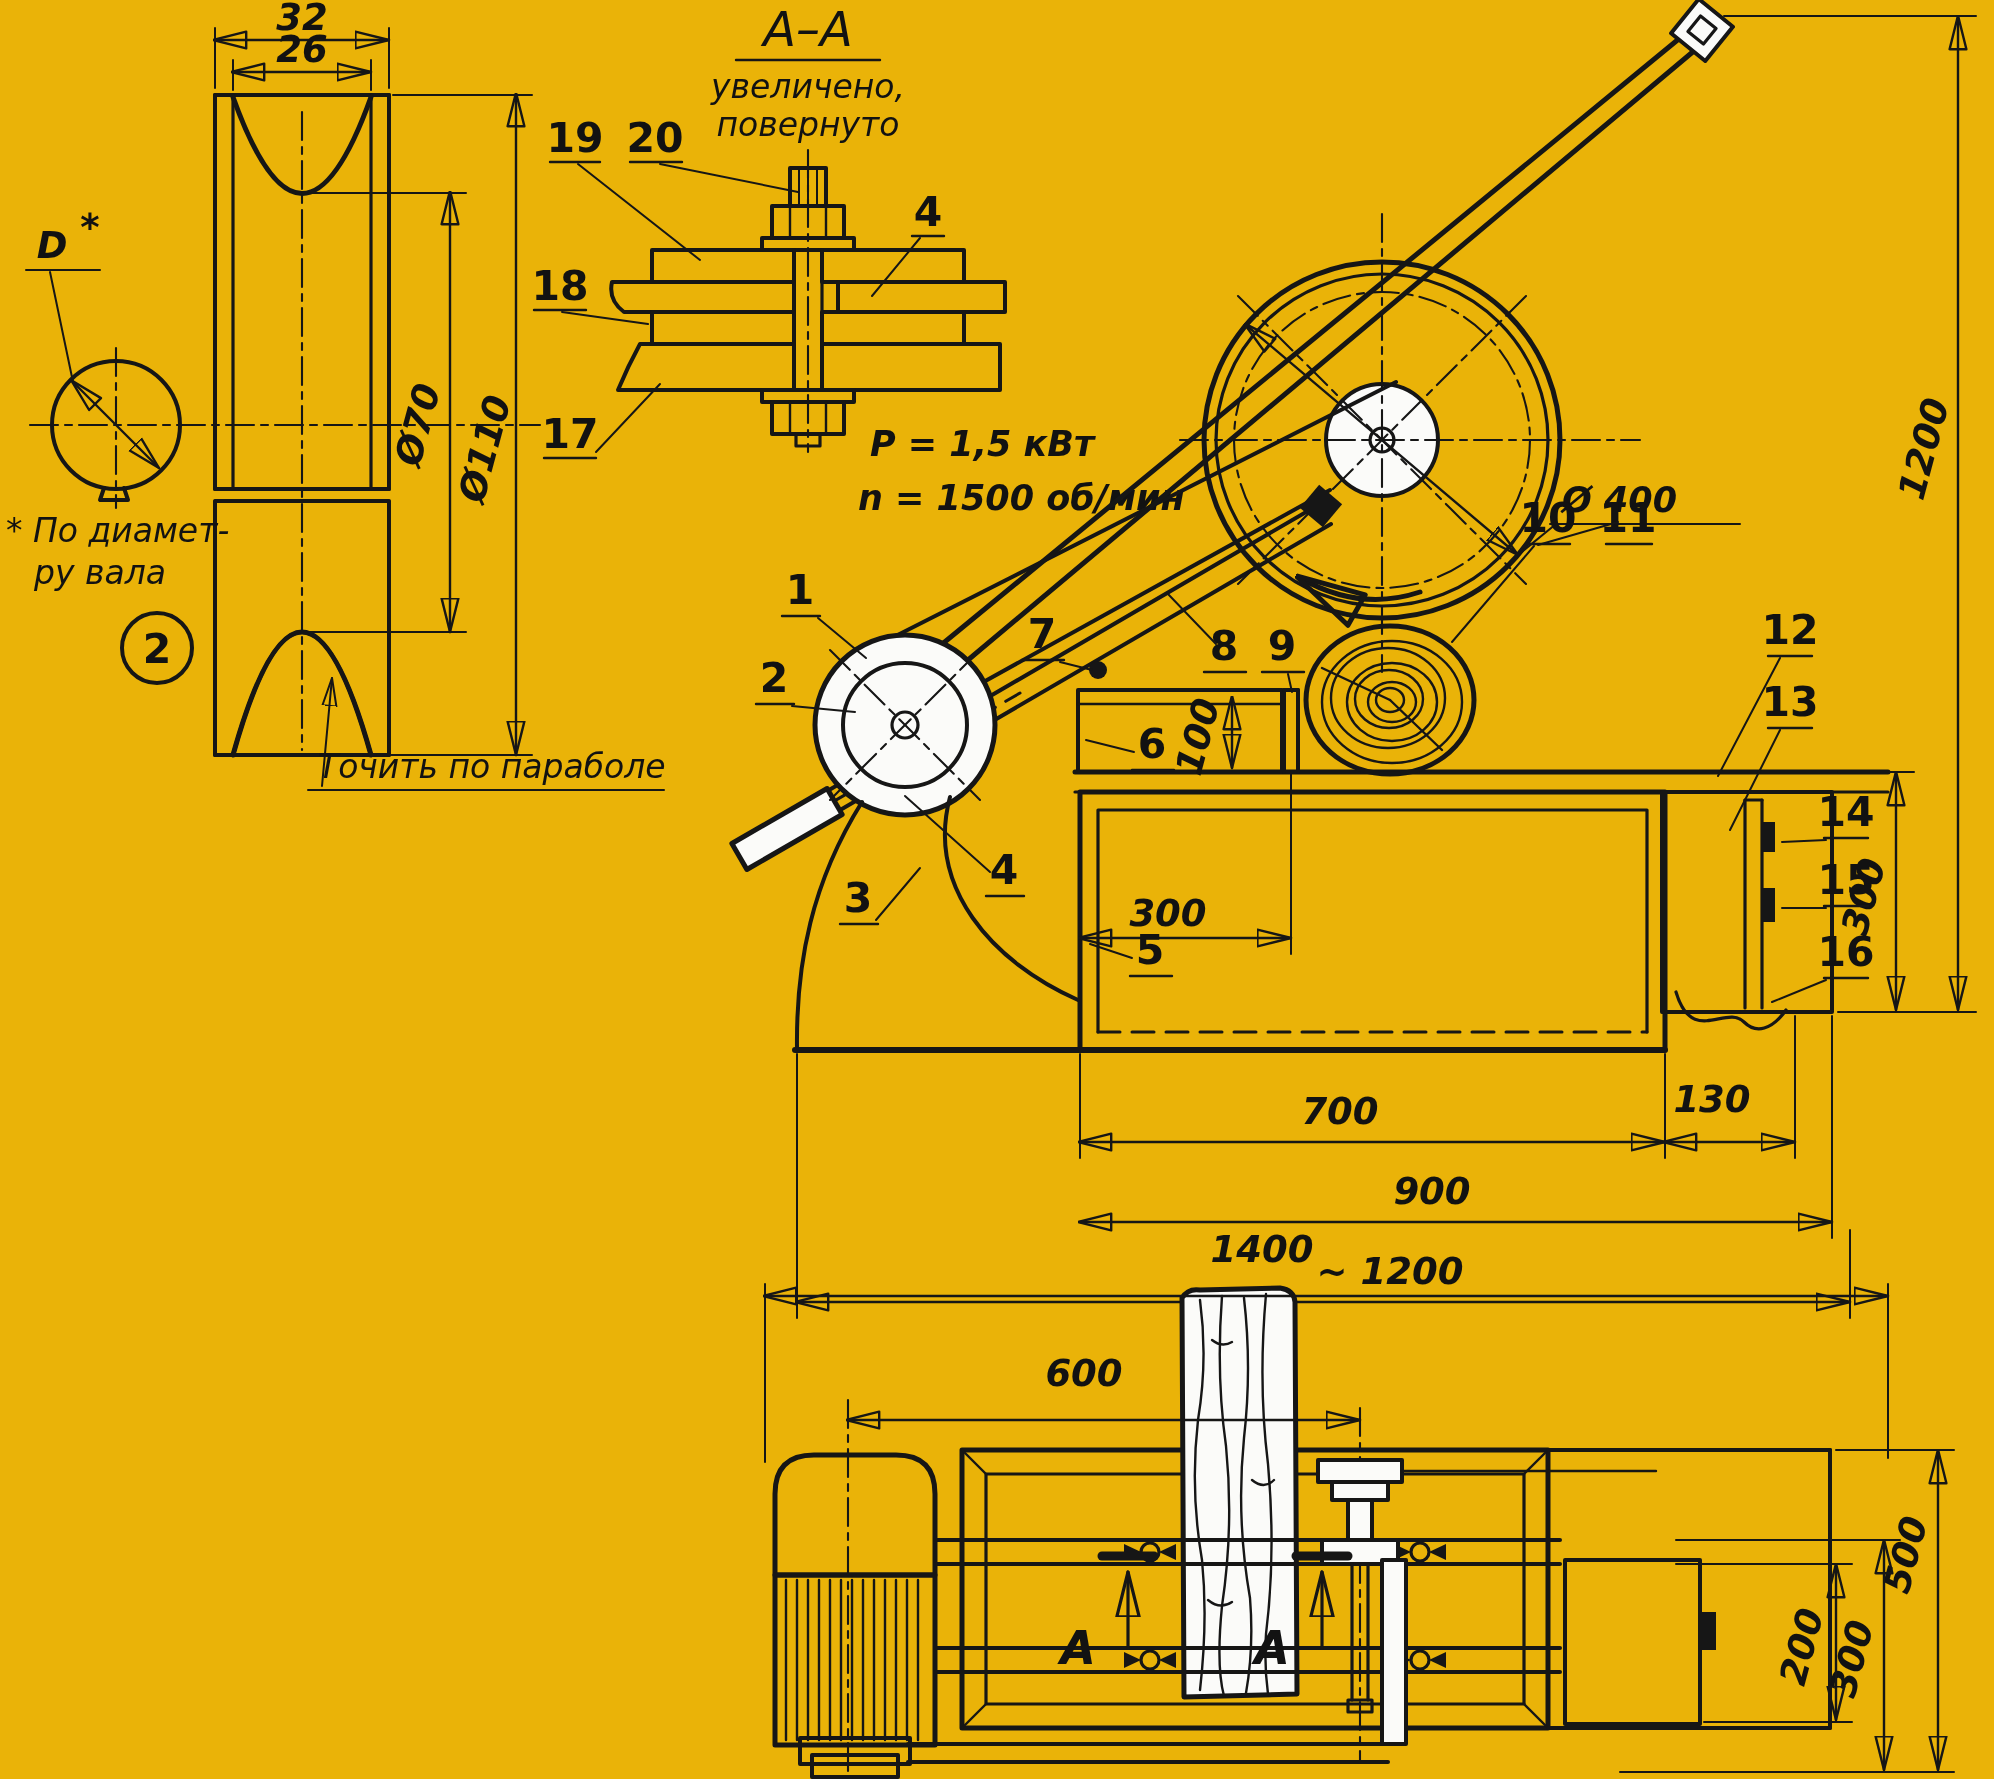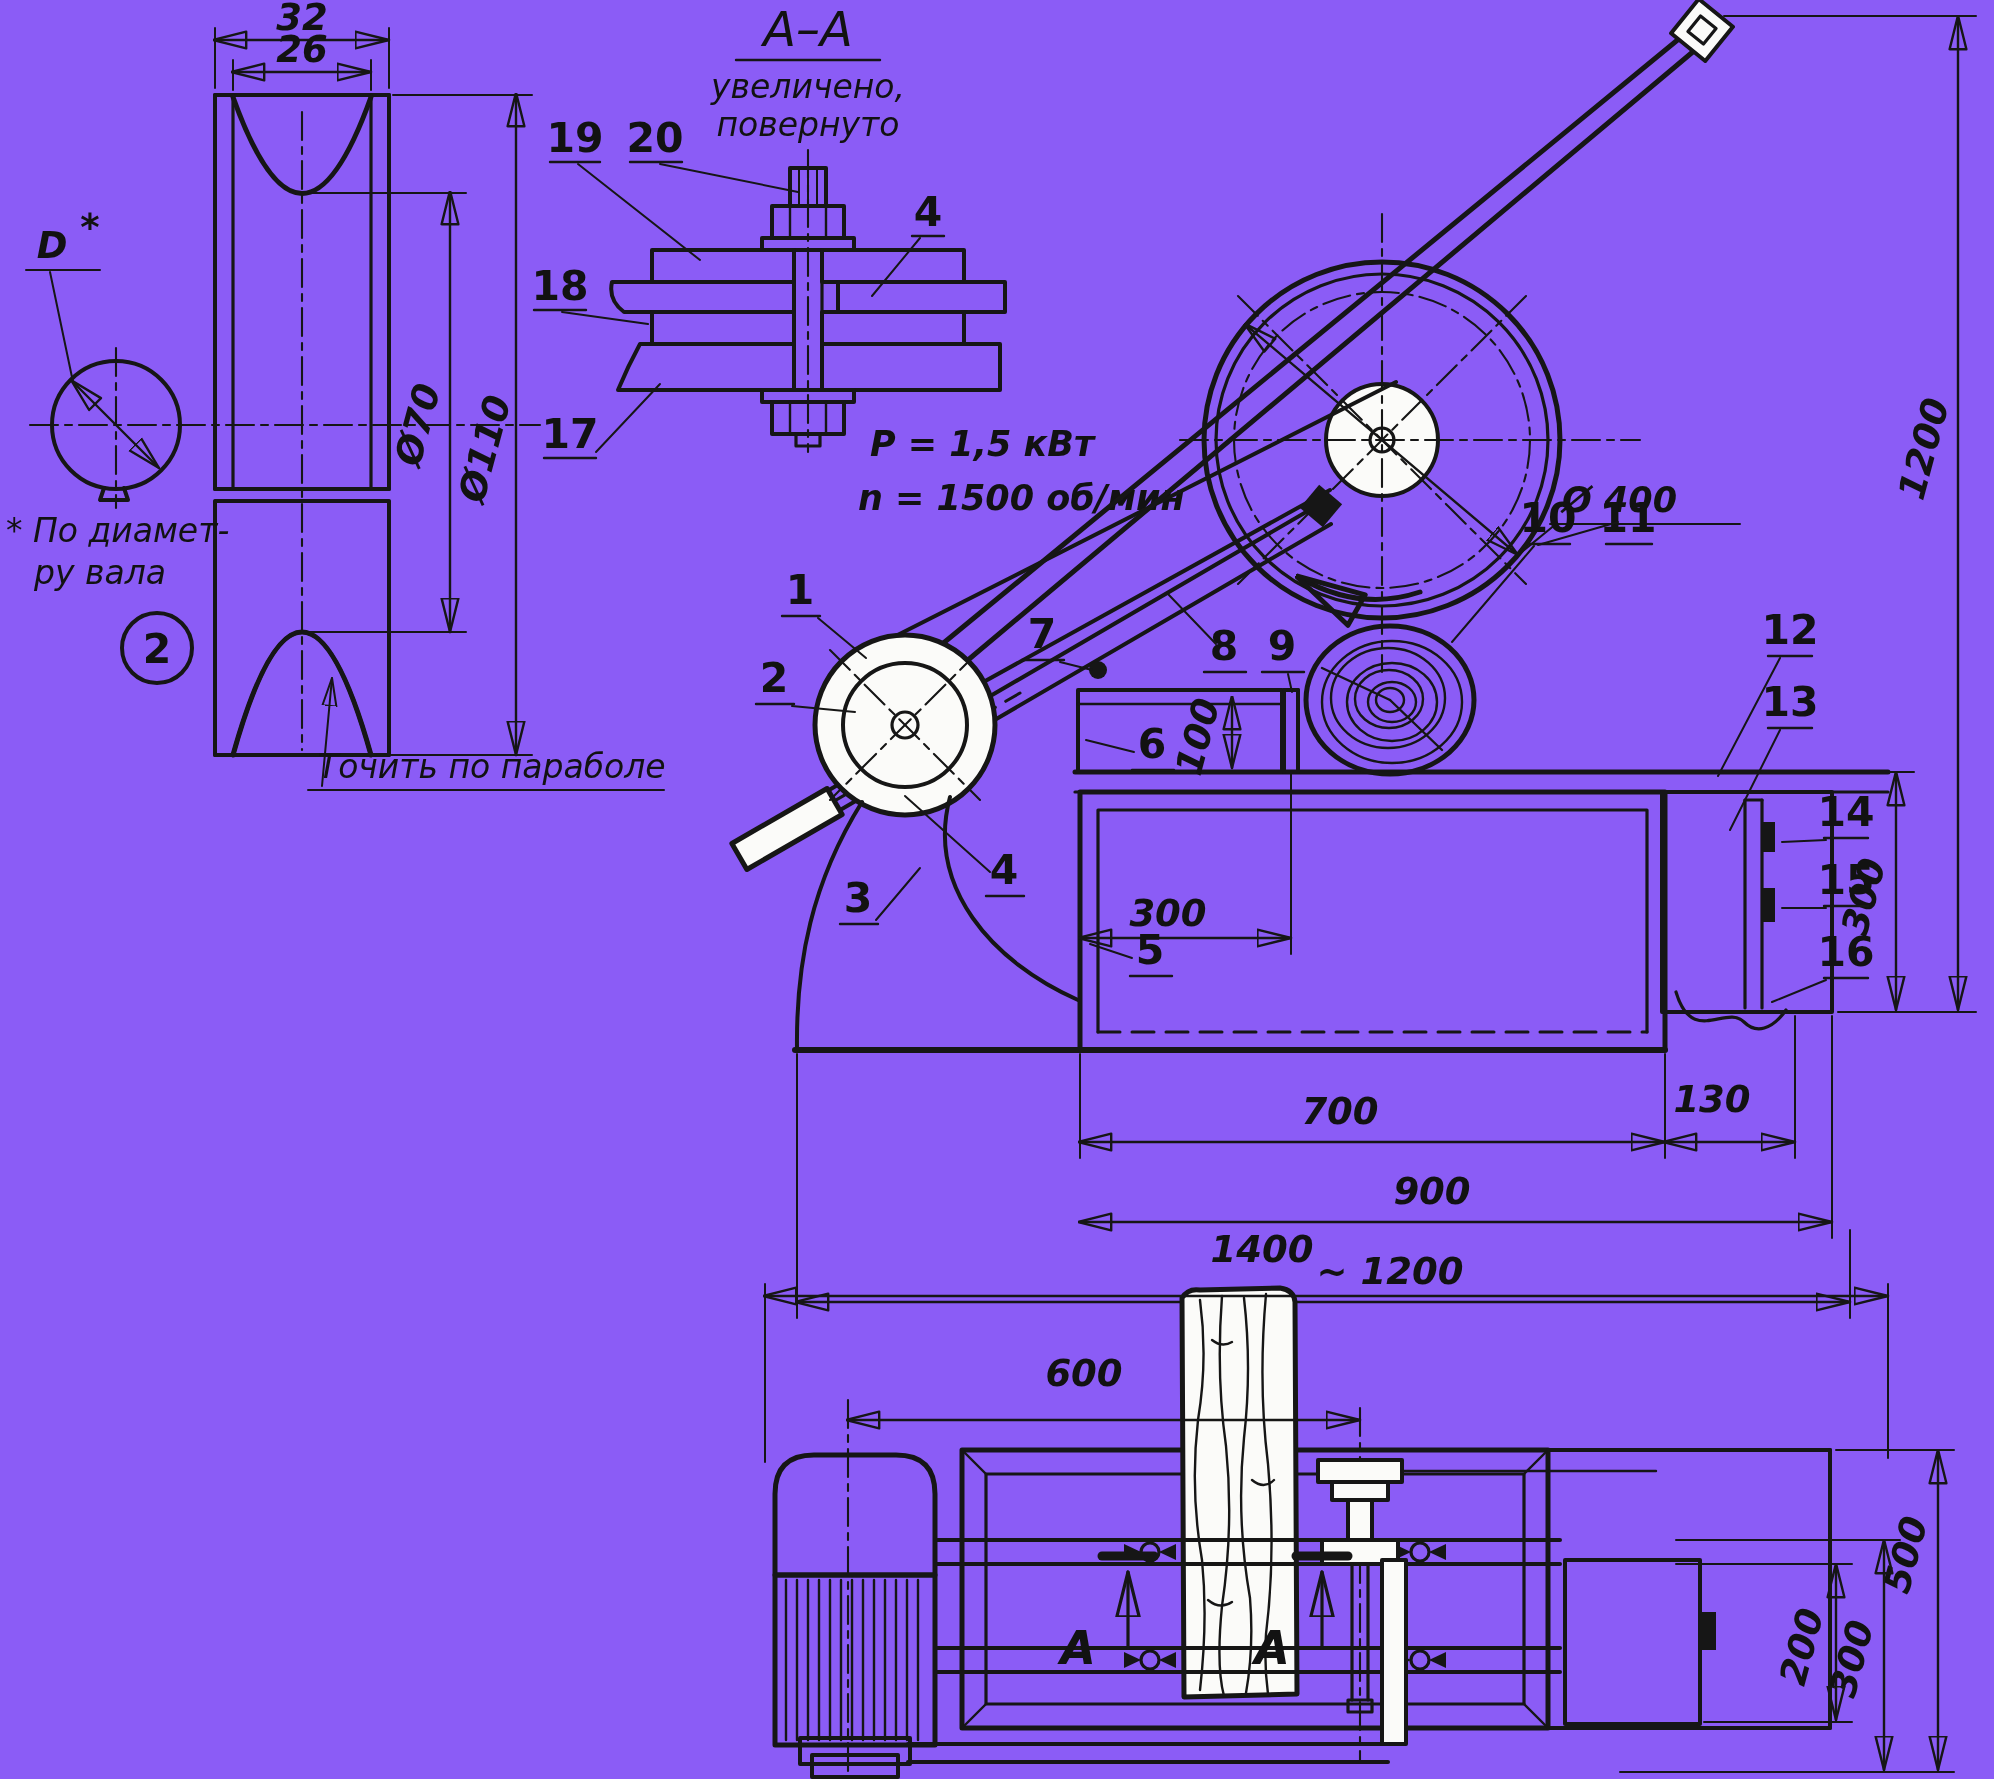--- a/index.html
+++ b/index.html
@@ -1,16 +1,16 @@
 <!DOCTYPE html>
 <html><head>
 <meta charset="utf-8">
 <style>
   html,body{margin:0;padding:0;background:#fbfbf9;}
-  .stage{width:1994px;height:1779px;position:relative;background:#8b5cf6;overflow:hidden;}
+  .stage{width:1994px;height:1779px;position:relative;background:#eab308;overflow:hidden;}
   svg{display:block;}
   line,path,rect,circle,ellipse,polyline,polygon{stroke:#161616;fill:none;stroke-linecap:round;stroke-linejoin:round;}
   .s6{stroke-width:6}.s5{stroke-width:5}.s4{stroke-width:4}.s3{stroke-width:3.2}.s2{stroke-width:2.4}.s1{stroke-width:2}
   .cl{stroke-width:2.1;stroke-dasharray:28 7 7 7;}
   .hid{stroke-width:3;stroke-dasharray:22 12;}
   .dl{stroke-width:2.4;}
   .blk{fill:#161616;stroke:none;}
   .wht{fill:#fbfbf9;}
   text{fill:#121212;stroke:none;font-family:"DejaVu Sans",sans-serif;}
   .dim{font-style:italic;font-weight:bold;font-size:37px;text-anchor:middle;}

